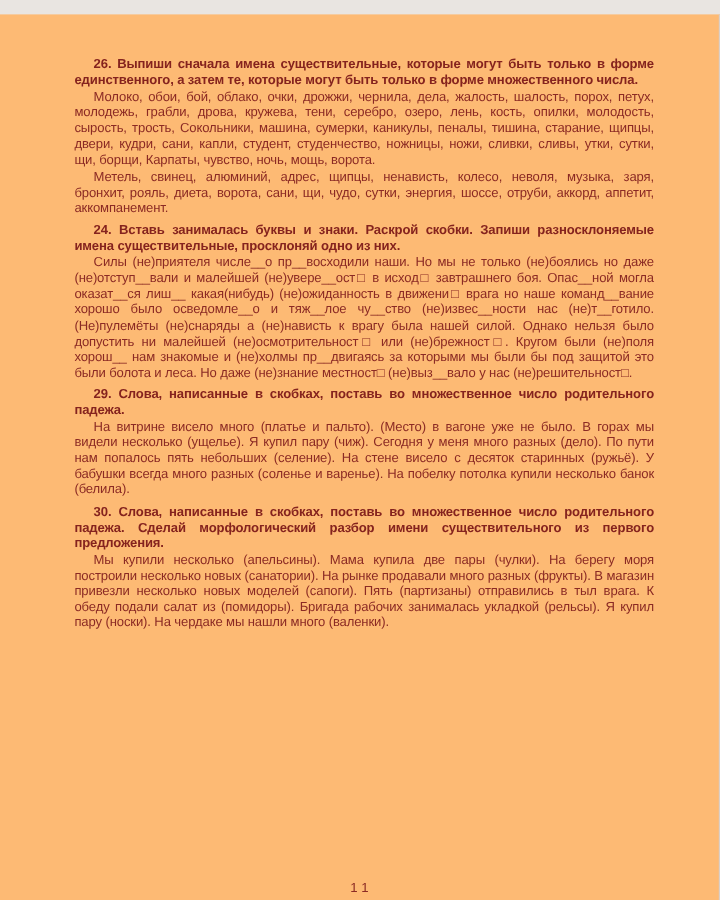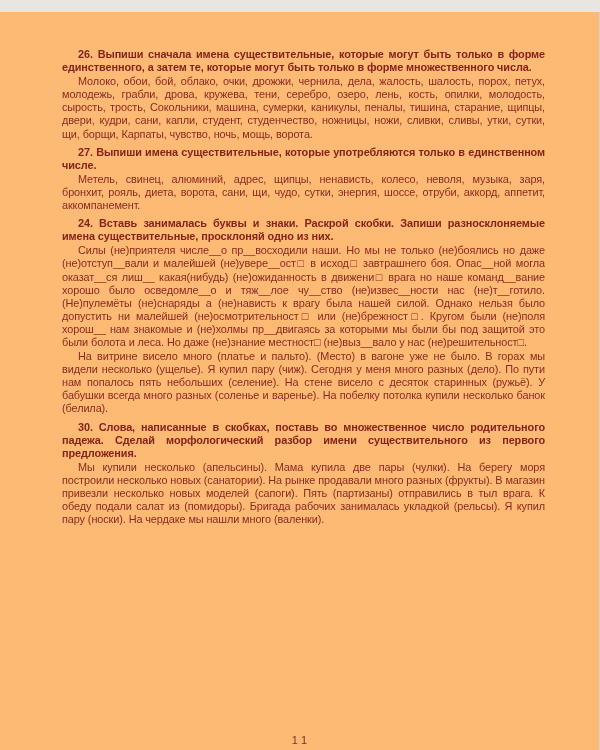--- a/index.html
+++ b/index.html
@@ -53,30 +53,30 @@
 <body>
 
 <div class="page">
 
   <section class="exercise">
     <p class="task"><span>26.</span> <span>Выпиши сначала имена существительные, которые могут быть только в форме единственного, а затем те, которые могут быть только в форме множественного числа.</span></p>
     <p class="body">Молоко, обои, бой, облако, очки, дрожжи, чернила, дела, жалость, шалость, порох, петух, молодежь, грабли, дрова, кружева, тени, серебро, озеро, лень, кость, опилки, молодость, сырость, трость, Сокольники, машина, сумерки, каникулы, пеналы, тишина, старание, щипцы, двери, кудри, сани, капли, студент, студенчество, ножницы, ножи, сливки, сливы, утки, сутки, щи, борщи, Карпаты, чувство, ночь, мощь, ворота.</p>
   </section>
 
   <section class="exercise">
-    <p class="task"><span>27.</span> <span>Выпиши имена существительные, которые употребляются только в единственном числе.</span></p>
     <p class="body">Метель, свинец, алюминий, адрес, щипцы, ненависть, колесо, неволя, музыка, заря, бронхит, рояль, диета, ворота, сани, щи, чудо, сутки, энергия, шоссе, отруби, аккорд, аппетит, аккомпанемент.</p>
   </section>
 
   <section class="exercise">
     <p class="task"><span>24.</span> <span>Вставь занималась буквы и знаки. Раскрой скобки. Запиши разносклоняемые имена существительные, просклоняй одно из них.</span></p>
     <p class="body">Силы (не)приятеля числе__о пр__восходили наши. Но мы не только (не)боялись но даже (не)отступ__вали и малейшей (не)увере__ост□ в исход□ завтрашнего боя. Опас__ной могла оказат__ся лиш__ какая(нибудь) (не)ожиданность в движени□ врага но наше команд__вание хорошо было осведомле__о и тяж__лое чу__ство (не)извес__ности нас (не)т__готило. (Не)пулемёты (не)снаряды а (не)нависть к врагу была нашей силой. Однако нельзя было допустить ни малейшей (не)осмотрительност□ или (не)брежност□. Кругом были (не)поля хорош__ нам знакомые и (не)холмы пр__двигаясь за которыми мы были бы под защитой это были болота и леса. Но даже (не)знание местност□ (не)выз__вало у нас (не)решительност□.</p>
   </section>
 
   <section class="exercise">
+    <p class="task"><span>29.</span> <span>Слова, написанные в скобках, поставь во множественное число родительного падежа.</span></p>
     <p class="body">На витрине висело много (платье и пальто). (Место) в вагоне уже не было. В горах мы видели несколько (ущелье). Я купил пару (чиж). Сегодня у меня много разных (дело). По пути нам попалось пять небольших (селение). На стене висело с десяток старинных (ружьё). У бабушки всегда много разных (соленье и варенье). На побелку потолка купили несколько банок (белила).</p>
   </section>
 
   <section class="exercise">
     <p class="task"><span>30.</span> <span>Слова, написанные в скобках, поставь во множественное число родительного падежа. Сделай морфологический разбор имени существительного из первого предложения.</span></p>
     <p class="body">Мы купили несколько (апельсины). Мама купила две пары (чулки). На берегу моря построили несколько новых (санатории). На рынке продавали много разных (фрукты). В магазин привезли несколько новых моделей (сапоги). Пять (партизаны) отправились в тыл врага. К обеду подали салат из (помидоры). Бригада рабочих занималась укладкой (рельсы). Я купил пару (носки). На чердаке мы нашли много (валенки).</p>
   </section>
 
   <div class="page-number">11</div>
 

